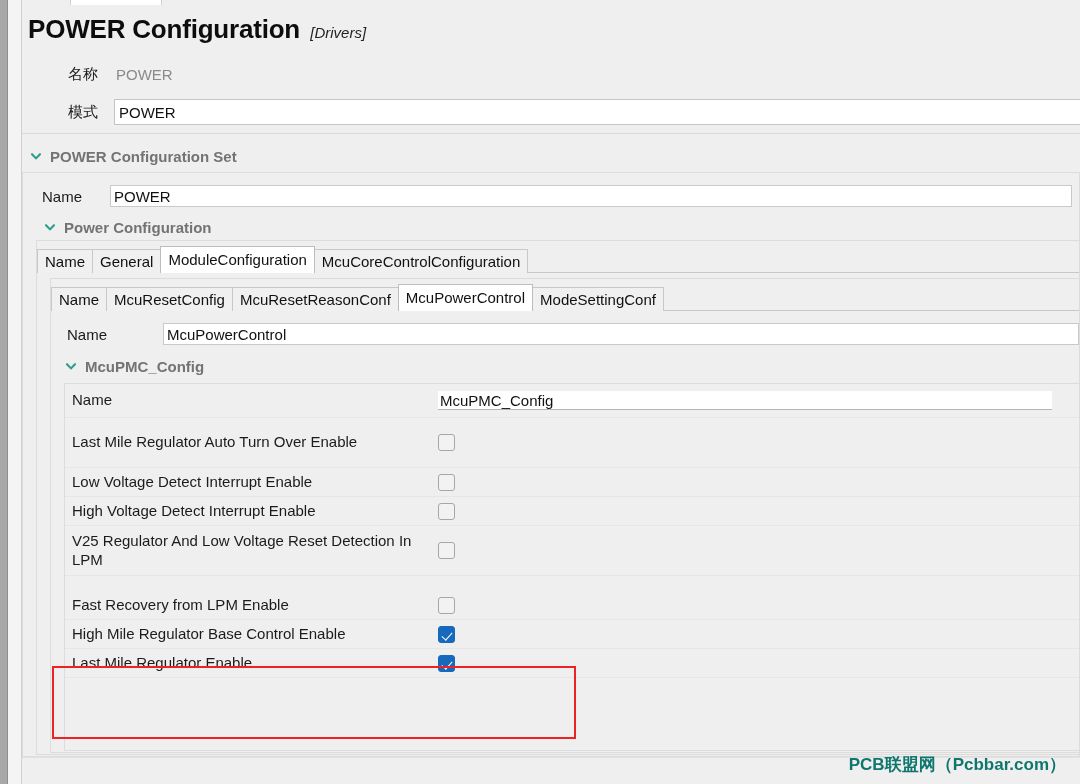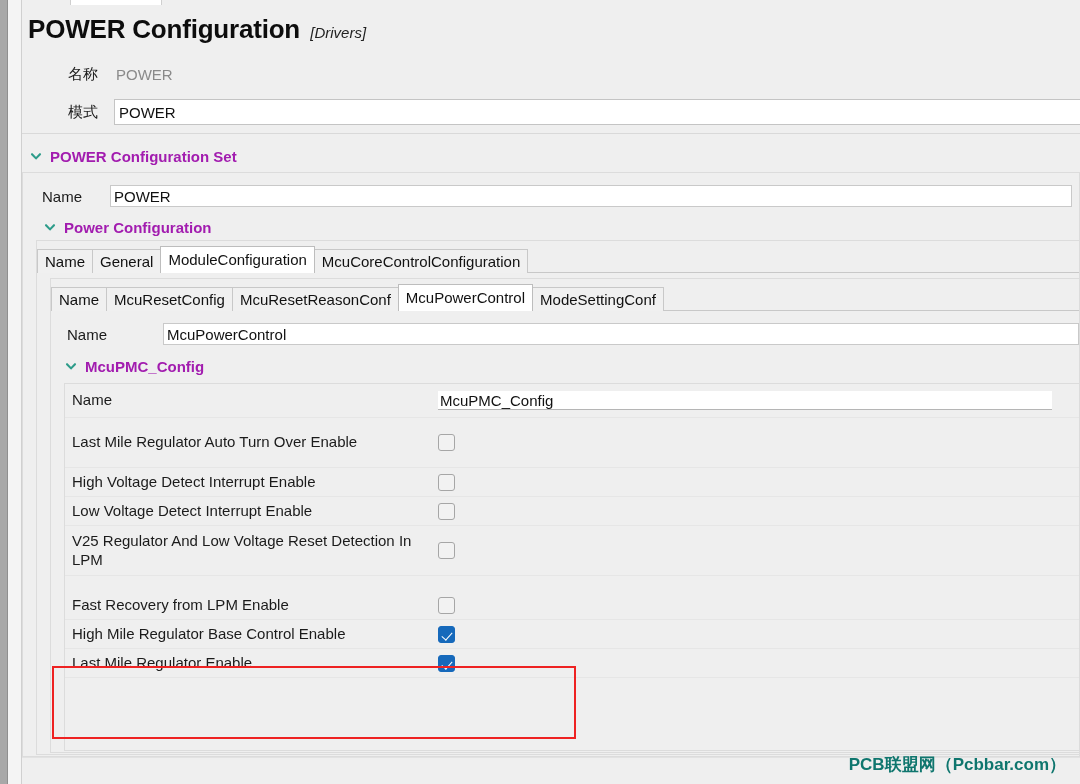--- a/index.html
+++ b/index.html
@@ -121,21 +121,21 @@
   }
 
   
   .section-head {
     position: absolute;
     display: flex;
     align-items: center;
     height: 22px;
     font-weight: bold;
     font-size: 15px;
-    color: #a21caf;
+    color: #737373;
   }
   .chev {
     width: 14px; height: 14px;
     margin-right: 7px;
     flex: none;
     display: inline-block;
   }
   .chev svg { display: block; }
 
   
@@ -396,27 +396,27 @@
       <div class="pr-label">Name</div>
       <div class="pr-value-text"><span>McuPMC_Config</span></div>
     </div>
     <div class="prop-row" style="height: 50px;">
       <div class="pr-label">Last Mile Regulator Auto Turn Over Enable</div>
       <div class="pr-check-cell">
         <div class="cbx off"></div>
       </div>
     </div>
     <div class="prop-row" style="height: 29px;">
+      <div class="pr-label">Low Voltage Detect Interrupt Enable</div>
+      <div class="pr-check-cell">
+        <div class="cbx off"></div>
+      </div>
+    </div>
+    <div class="prop-row" style="height: 29px;">
       <div class="pr-label">High Voltage Detect Interrupt Enable</div>
-      <div class="pr-check-cell">
-        <div class="cbx off"></div>
-      </div>
-    </div>
-    <div class="prop-row" style="height: 29px;">
-      <div class="pr-label">Low Voltage Detect Interrupt Enable</div>
       <div class="pr-check-cell">
         <div class="cbx off"></div>
       </div>
     </div>
     <div class="prop-row" style="height: 50px;">
       <div class="pr-label">V25 Regulator And Low Voltage Reset Detection In LPM</div>
       <div class="pr-check-cell">
         <div class="cbx off"></div>
       </div>
     </div>

